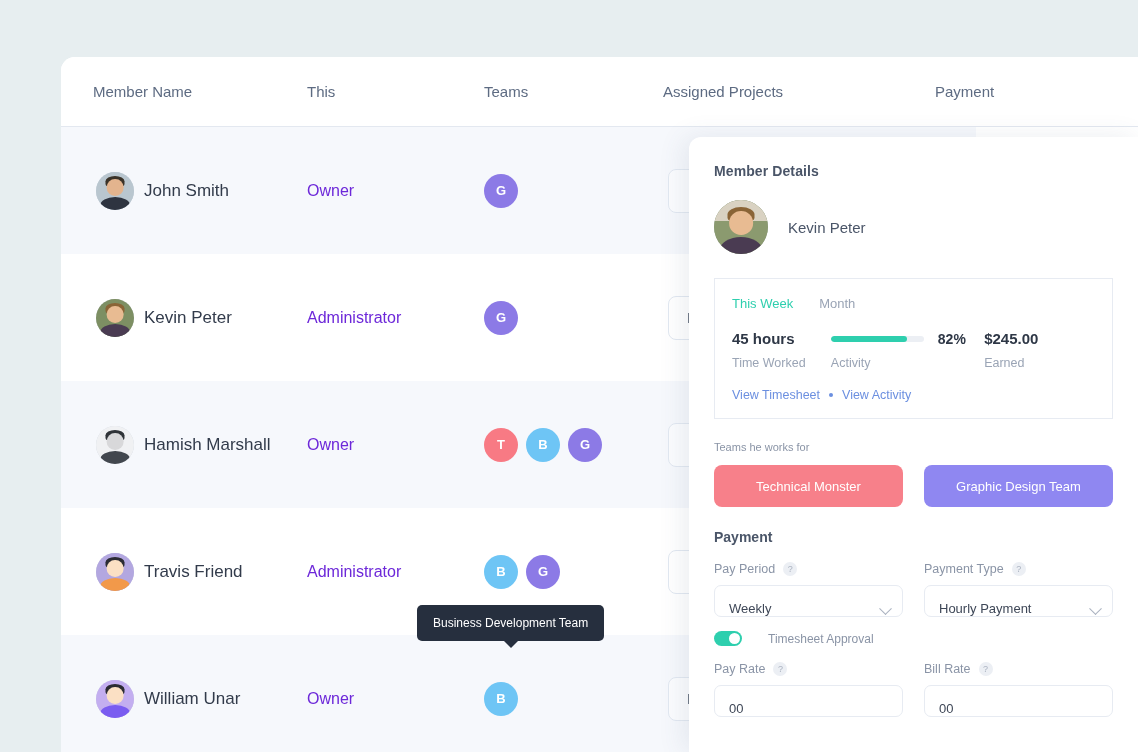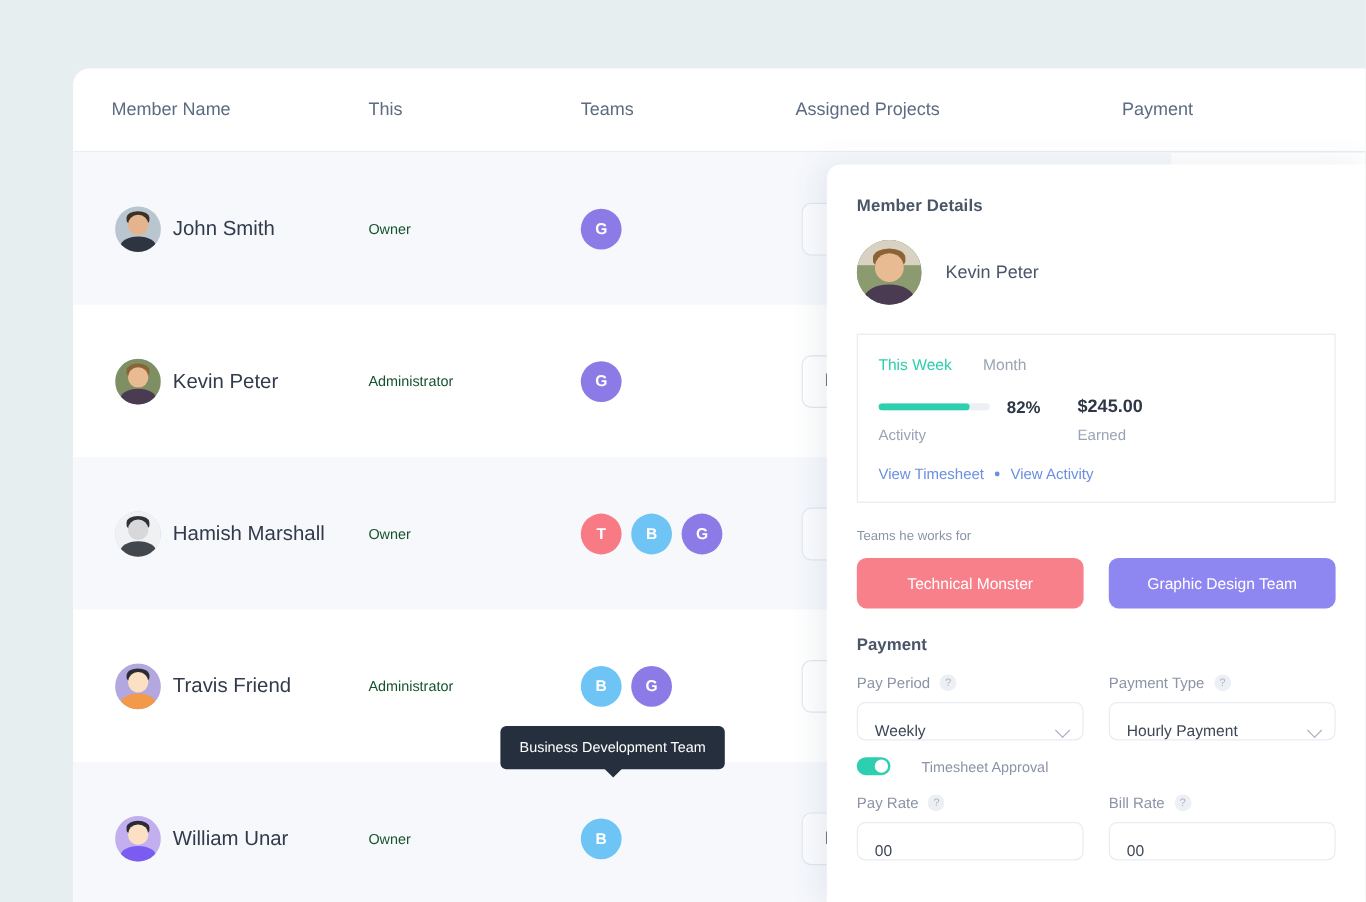--- a/index.html
+++ b/index.html
@@ -62,21 +62,21 @@
     position: absolute; left: 50%; top: 13%; transform: translateX(-50%);
     width: 50%; height: 28%; border-radius: 50% 50% 28% 28%;
   }
 
   .member-name {
     position: absolute; left: 83px; top: 50%; transform: translateY(-50%);
     font-size: 17px; color: #323b4b;
   }
   .role {
     position: absolute; left: 246px; top: 50%; transform: translateY(-50%);
-    font-size: 12px; color: #14532d;
+    font-size: 16px; color: #6d28d9;
   }
   .teams {
     position: absolute; left: 423px; top: 50%; transform: translateY(-50%);
     display: flex; gap: 8px;
   }
   .badge {
     width: 34px; height: 34px; border-radius: 50%;
     display: flex; align-items: center; justify-content: center;
     color: #ffffff; font-size: 13px; font-weight: 600;
   }
@@ -333,20 +333,24 @@
       <div class="panel-member-name">Kevin Peter</div>
     </div>
 
     <div class="stats-card">
       <div class="tabs">
         <div class="tab active">This Week</div>
         <div class="tab">Month</div>
       </div>
 
       <div class="stats-row">
+        <div class="stat-col-1">
+          <div class="stat-value">45 hours</div>
+          <div class="stat-label">Time Worked</div>
+        </div>
         <div class="stat-col-2">
           <div class="bar-wrap">
             <div class="bar-track">
               <div class="bar-fill" id="activity-fill" style="width: 82%;"></div>
             </div>
             <div class="bar-pct">82%</div>
           </div>
           <div class="stat-label">Activity</div>
         </div>
         <div class="stat-col-3">

